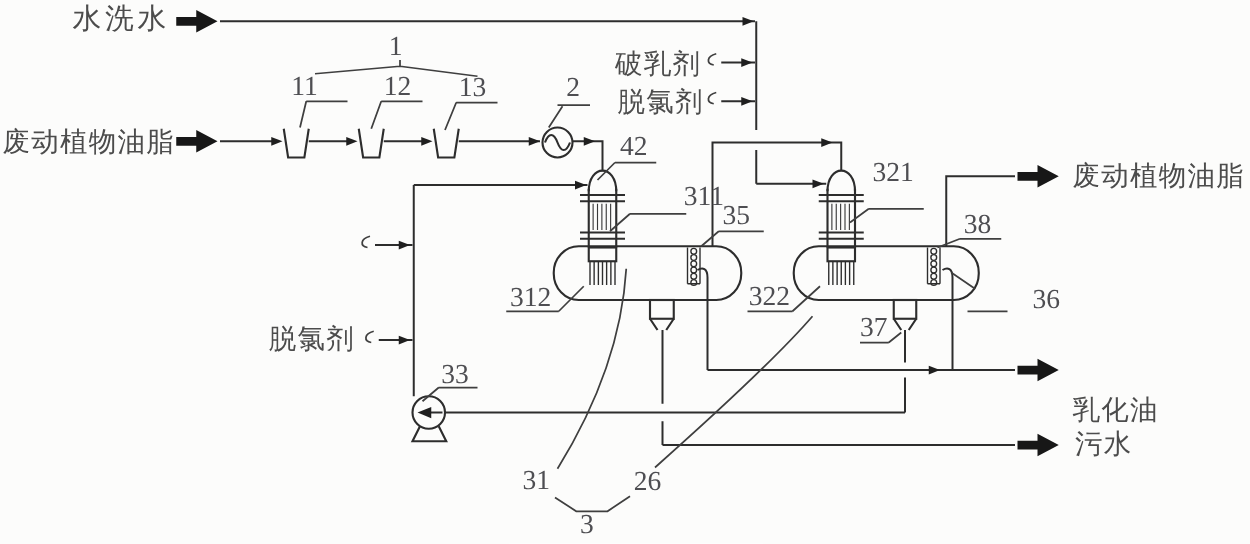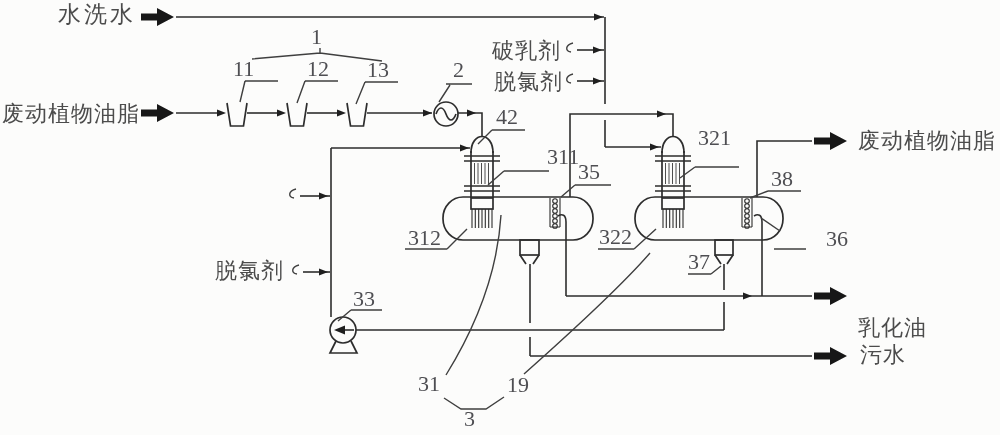--- a/index.html
+++ b/index.html
@@ -235,16 +235,16 @@
 <div class="t num" style="left:507px;top:145px;margin-left:40px;">311</div>
 <div class="t num" style="left:578px;top:160px;">35</div>
 <div class="t num" style="left:408px;top:226px;">312</div>
 <div class="t num" style="left:599px;top:225px;">322</div>
 <div class="t num" style="left:698px;top:126px;">321</div>
 <div class="t num" style="left:771px;top:167px;">38</div>
 <div class="t num" style="left:778px;top:227px;margin-left:48px;">36</div>
 <div class="t num" style="left:688px;top:250px;">37</div>
 <div class="t num" style="left:353px;top:287px;">33</div>
 <div class="t num" style="left:418px;top:372px;text-align:center;">31</div>
-<div class="t num" style="left:507px;top:373px;">19</div>
+<div class="t num" style="left:507px;top:373px;">26</div>
 <div class="t num" style="left:464px;top:407px;">3</div>
 
 </div>
 
 </body></html>

